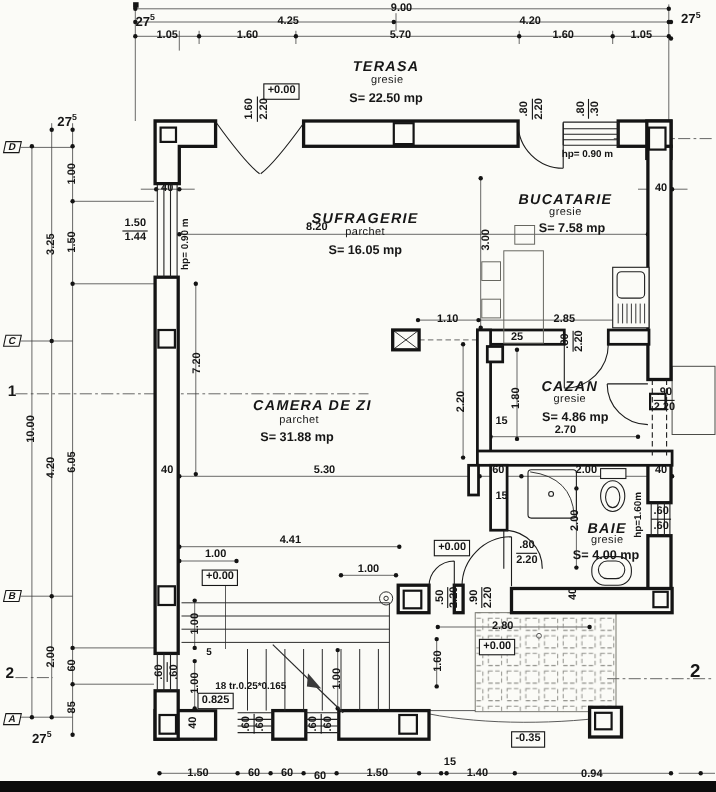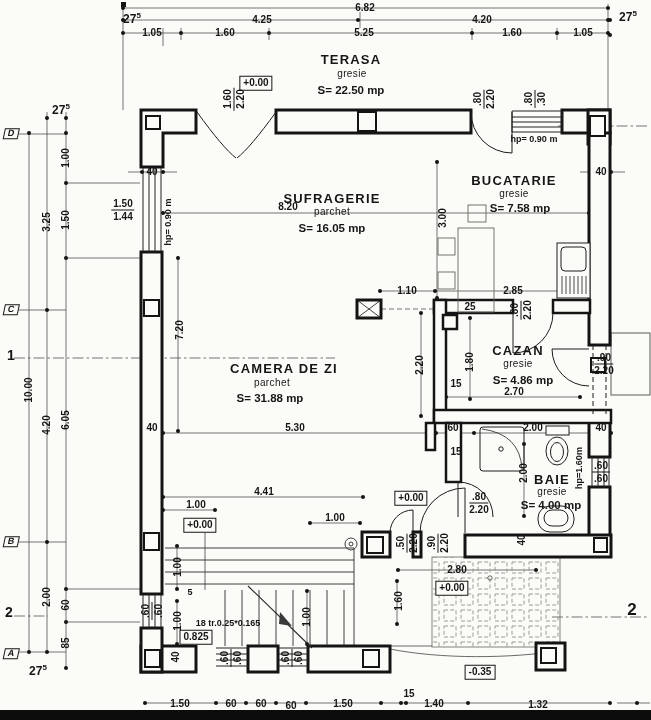--- a/index.html
+++ b/index.html
@@ -3,21 +3,21 @@
 <meta charset="utf-8">
 <style>
   html,body{margin:0;padding:0;background:#d8d8d4;}
   .sheet{position:relative;width:651px;height:720px;background:#fbfbf7;overflow:hidden;
          font-family:"Liberation Sans",sans-serif;color:#161616;}
   .sheet svg{position:absolute;left:0;top:0;}
   .lbl{position:absolute;font-weight:bold;font-size:10px;line-height:1.05;white-space:nowrap;
        transform:translate(-50%,-50%);color:#161616;}
   .cv{transform:translate(-50%,-50%) rotate(-90deg);}
   .s9{font-size:9px;} .s8{font-size:8px;}
-  .room{font-size:13px;letter-spacing:1.2px;}
+  .room{font-size:13px;letter-spacing:1.2px;font-style:italic;}
   .fin{font-weight:normal;font-size:10px;letter-spacing:.4px;}
   .area{font-size:11.5px;}
   .box{border:1.4px solid #161616;padding:1px 3px;background:#fbfbf7;}
   .frac{text-align:center;line-height:1;font-size:10px;font-weight:bold;}
   .frac .n{display:block;border-bottom:1px solid #161616;padding:0 2px 1px;}
   .frac .d{display:block;padding-top:1px;}
   .bub{border:1.2px solid #161616;padding:0 3px;font-size:9px;font-weight:bold;
        background:#fbfbf7;transform:translate(-50%,-50%) skewX(-12deg);}
   .rown{font-size:14px;font-weight:bold;}
   .big2{font-size:17px;font-weight:bold;}
@@ -248,26 +248,26 @@
     <ellipse cx="557" cy="451" rx="11" ry="14"></ellipse>
     <ellipse cx="557" cy="452" rx="6.5" ry="9.5"></ellipse>
   </g>
   <g stroke="#1f1f1f" stroke-width="1" fill="#fbfbf7">
     <rect x="538" y="506" width="36" height="26" rx="12"></rect>
     <rect x="544" y="510" width="24" height="16" rx="8"></rect>
   </g>
   <circle cx="490" cy="578" r="2.2" fill="none" stroke="#444" stroke-width="0.8"></circle>
 </svg>
 
-<div class="lbl" style="left:365px;top:8px">6.82</div>
+<div class="lbl" style="left:365px;top:8px">9.00</div>
 <div class="lbl" style="left:262px;top:20px">4.25</div>
 <div class="lbl" style="left:482px;top:20px">4.20</div>
 <div class="lbl" style="left:152px;top:33px">1.05</div>
 <div class="lbl" style="left:225px;top:33px">1.60</div>
-<div class="lbl" style="left:364px;top:33px">5.25</div>
+<div class="lbl" style="left:364px;top:33px">5.70</div>
 <div class="lbl" style="left:512px;top:33px">1.60</div>
 <div class="lbl" style="left:583px;top:33px">1.05</div>
 
 <div class="lbl ax" style="left:132px;top:19px"><span>27</span><span class="sup">5</span></div>
 <div class="lbl ax" style="left:628px;top:17px"><span>27</span><span class="sup">5</span></div>
 <div class="lbl ax" style="left:61px;top:110px"><span>27</span><span class="sup">5</span></div>
 <div class="lbl ax" style="left:38px;top:671px"><span>27</span><span class="sup">5</span></div>
 
 <div class="lbl cv" style="left:29px;top:390px">10.00</div>
 <div class="lbl cv" style="left:47px;top:222px">3.25</div>
@@ -407,16 +407,16 @@
       <span class="d">.60</span>
     </div>
 
 <div class="lbl" style="left:180px;top:704px">1.50</div>
 <div class="lbl" style="left:231px;top:704px">60</div>
 <div class="lbl" style="left:261px;top:704px">60</div>
 <div class="lbl" style="left:291px;top:706px">60</div>
 <div class="lbl" style="left:343px;top:704px">1.50</div>
 <div class="lbl" style="left:409px;top:694px">15</div>
 <div class="lbl" style="left:434px;top:704px">1.40</div>
-<div class="lbl" style="left:538px;top:705px">1.32</div>
+<div class="lbl" style="left:538px;top:705px">0.94</div>
 
 <div class="barb"></div>
 </div>
 
 </body></html>

